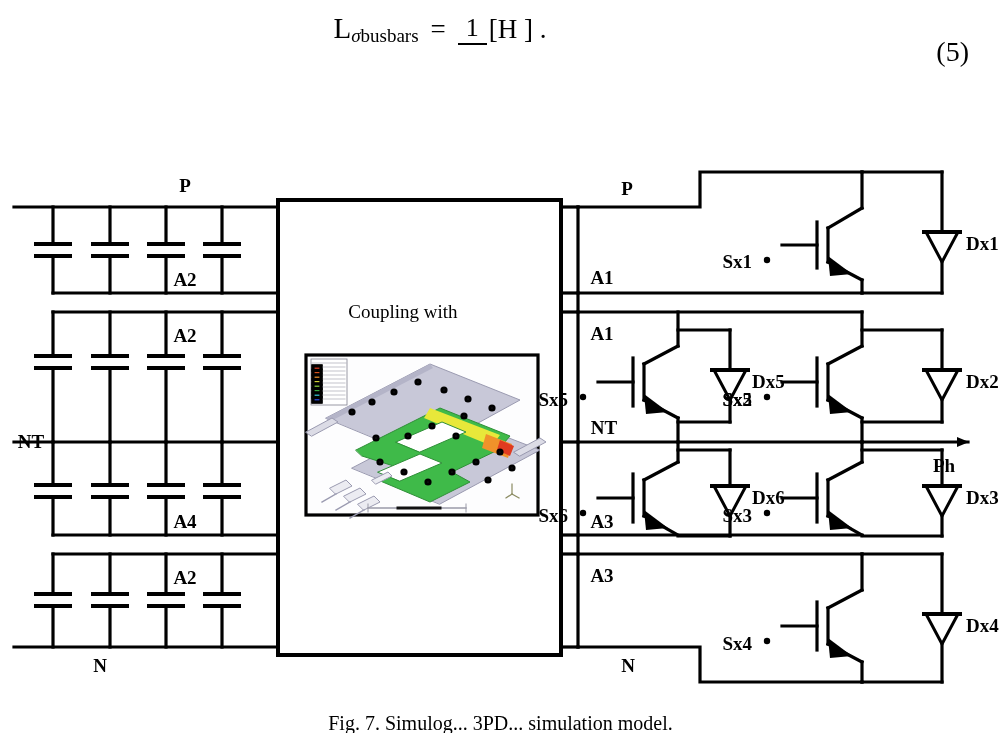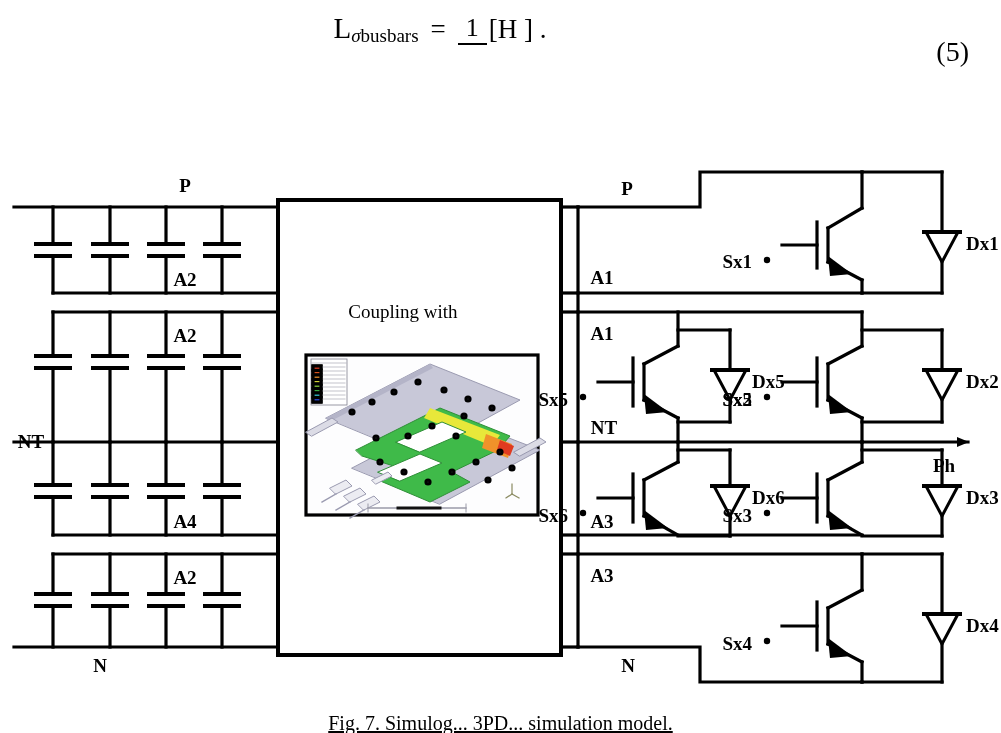--- a/index.html
+++ b/index.html
@@ -41,21 +41,21 @@
   #figure svg{display:block;}
   
   .boxlabel{
     position:absolute;text-align:center;font-size:19px;line-height:1.28;
     font-family:"Liberation Serif", serif;color:#000;
   }
   
   #caption{
     position:absolute;left:0;top:712px;width:1001px;text-align:center;
     font-size:20px;font-family:"Liberation Serif", serif;
-    white-space:nowrap;overflow:hidden;height:21px;text-decoration:underline;
+    white-space:nowrap;overflow:hidden;height:21px;
   }
   
 </style>
 </head>
 <body>
 
 <div id="equation-block">
   <div id="equation-body">
     <div class="eqrow">
       <span class="lhs"><span>L</span><span class="sigma">σ</span><span class="sub">busbars</span></span>

